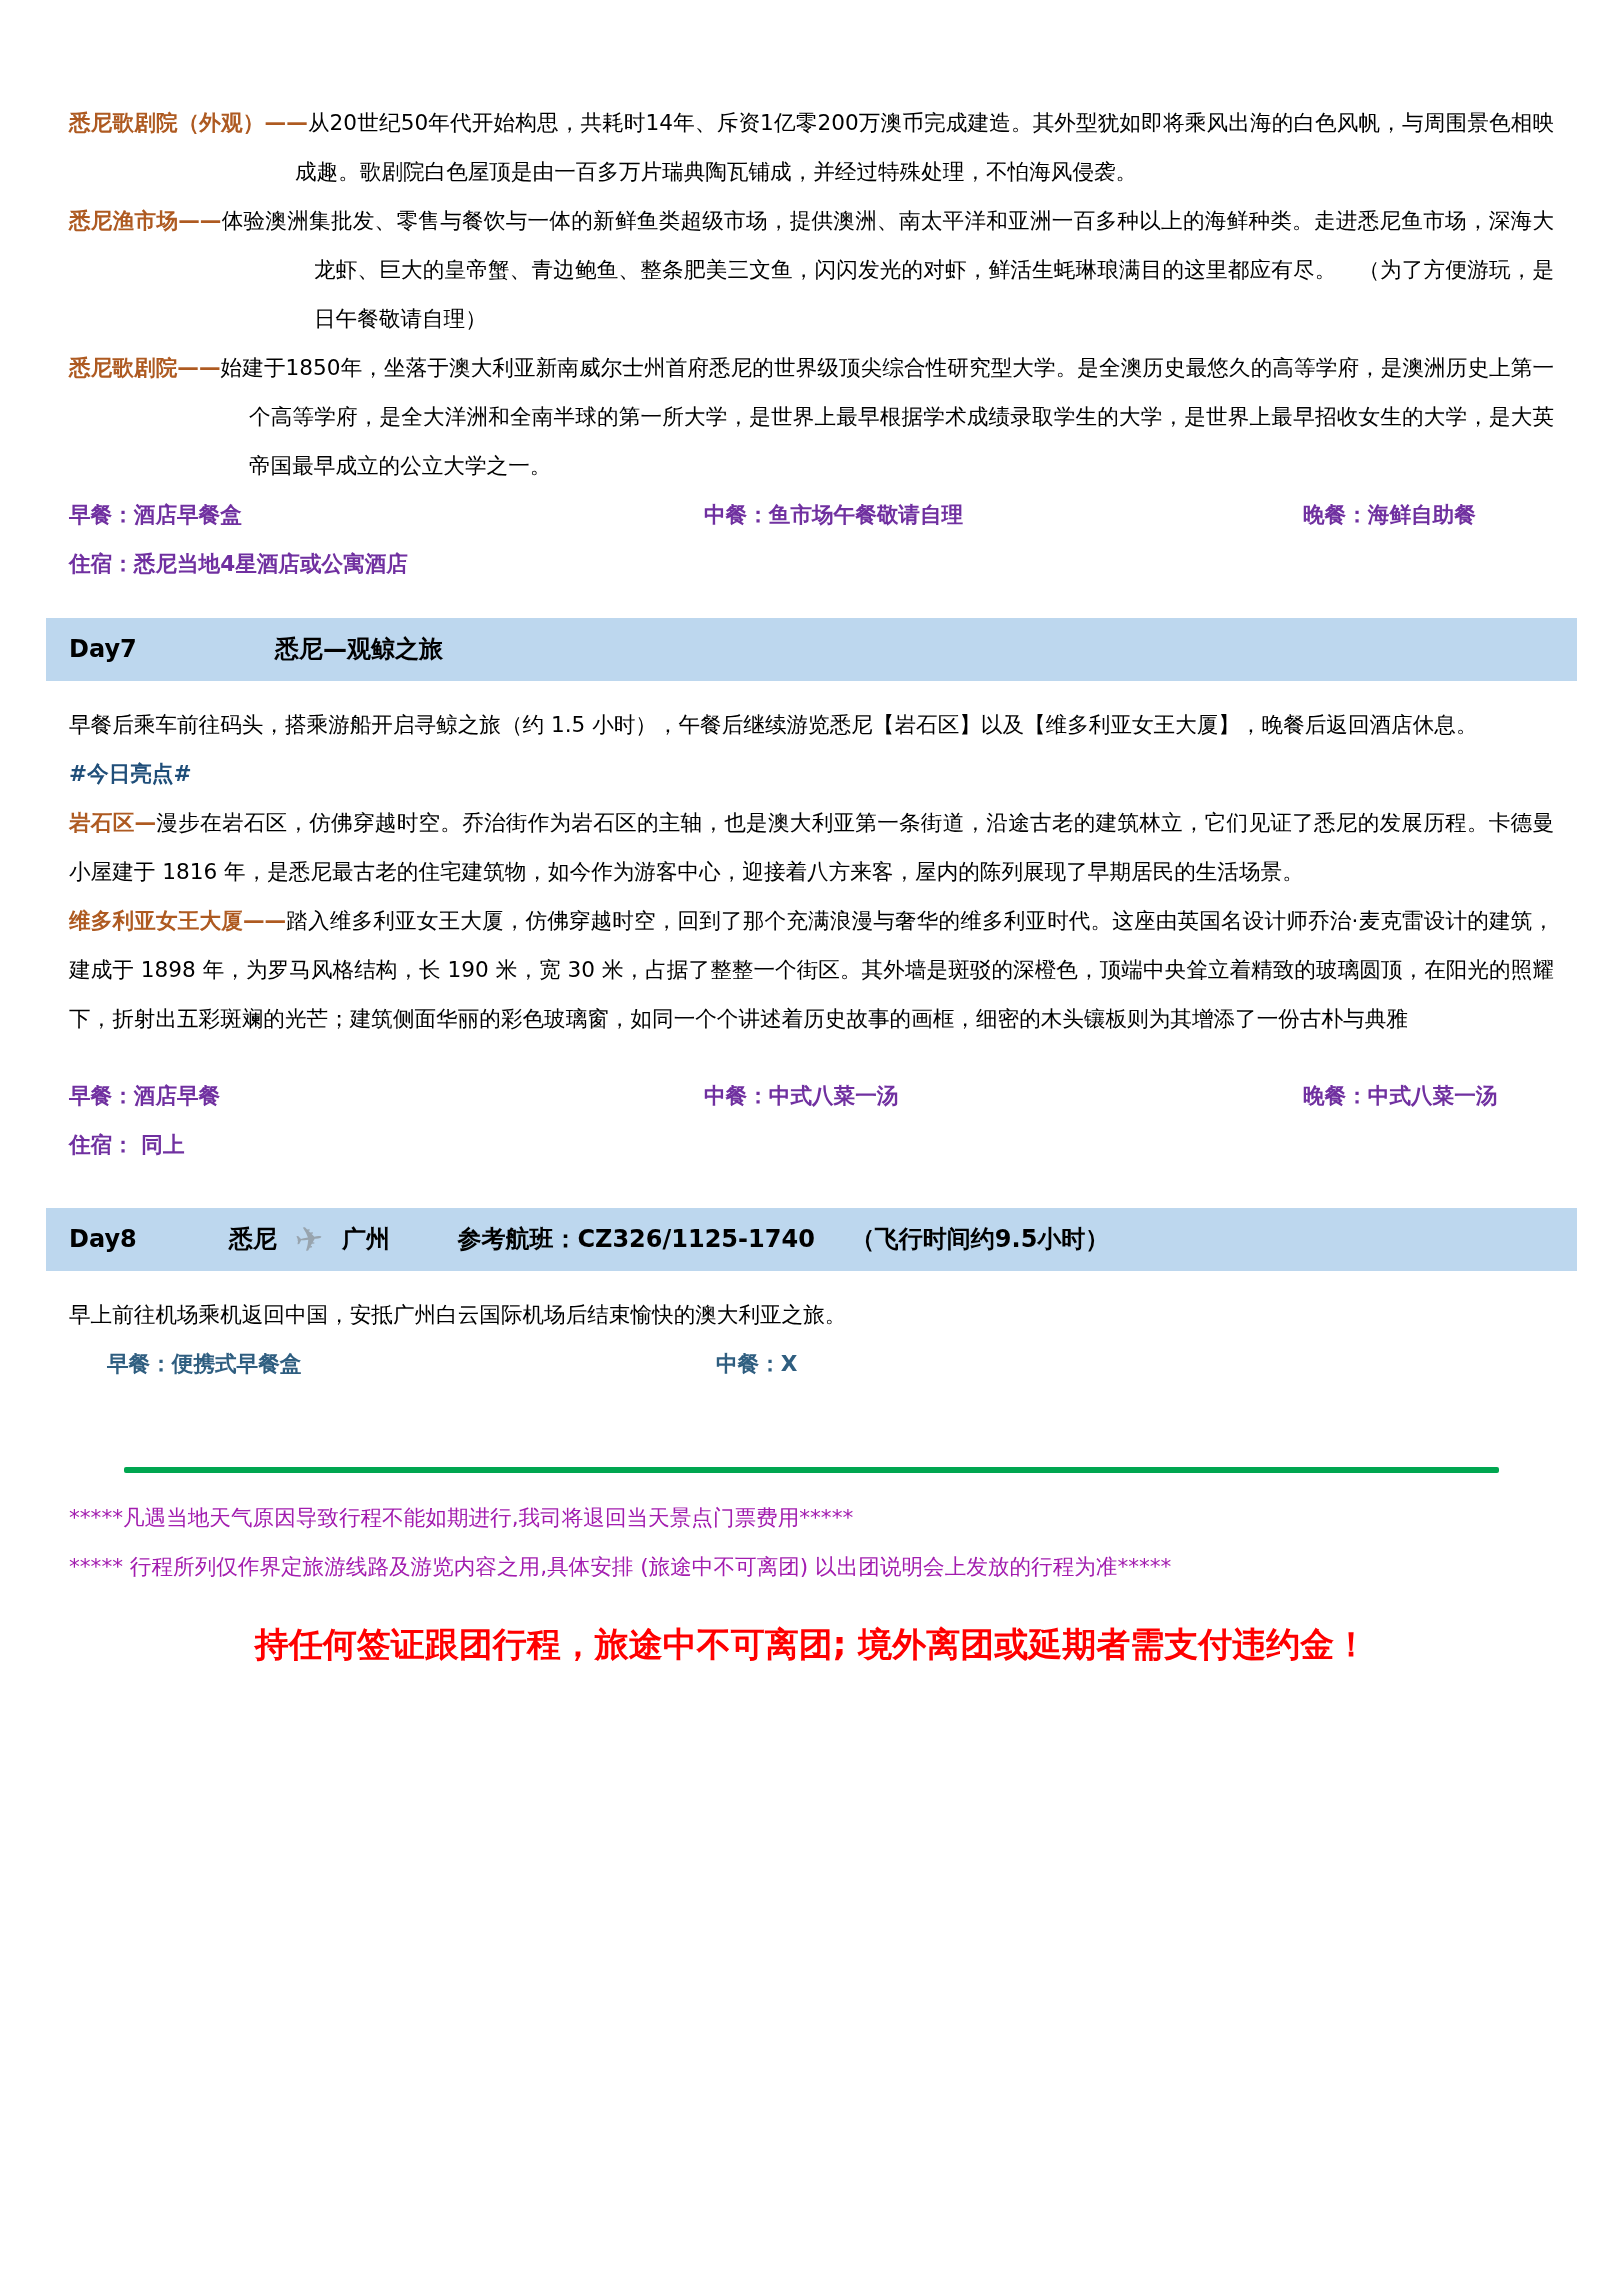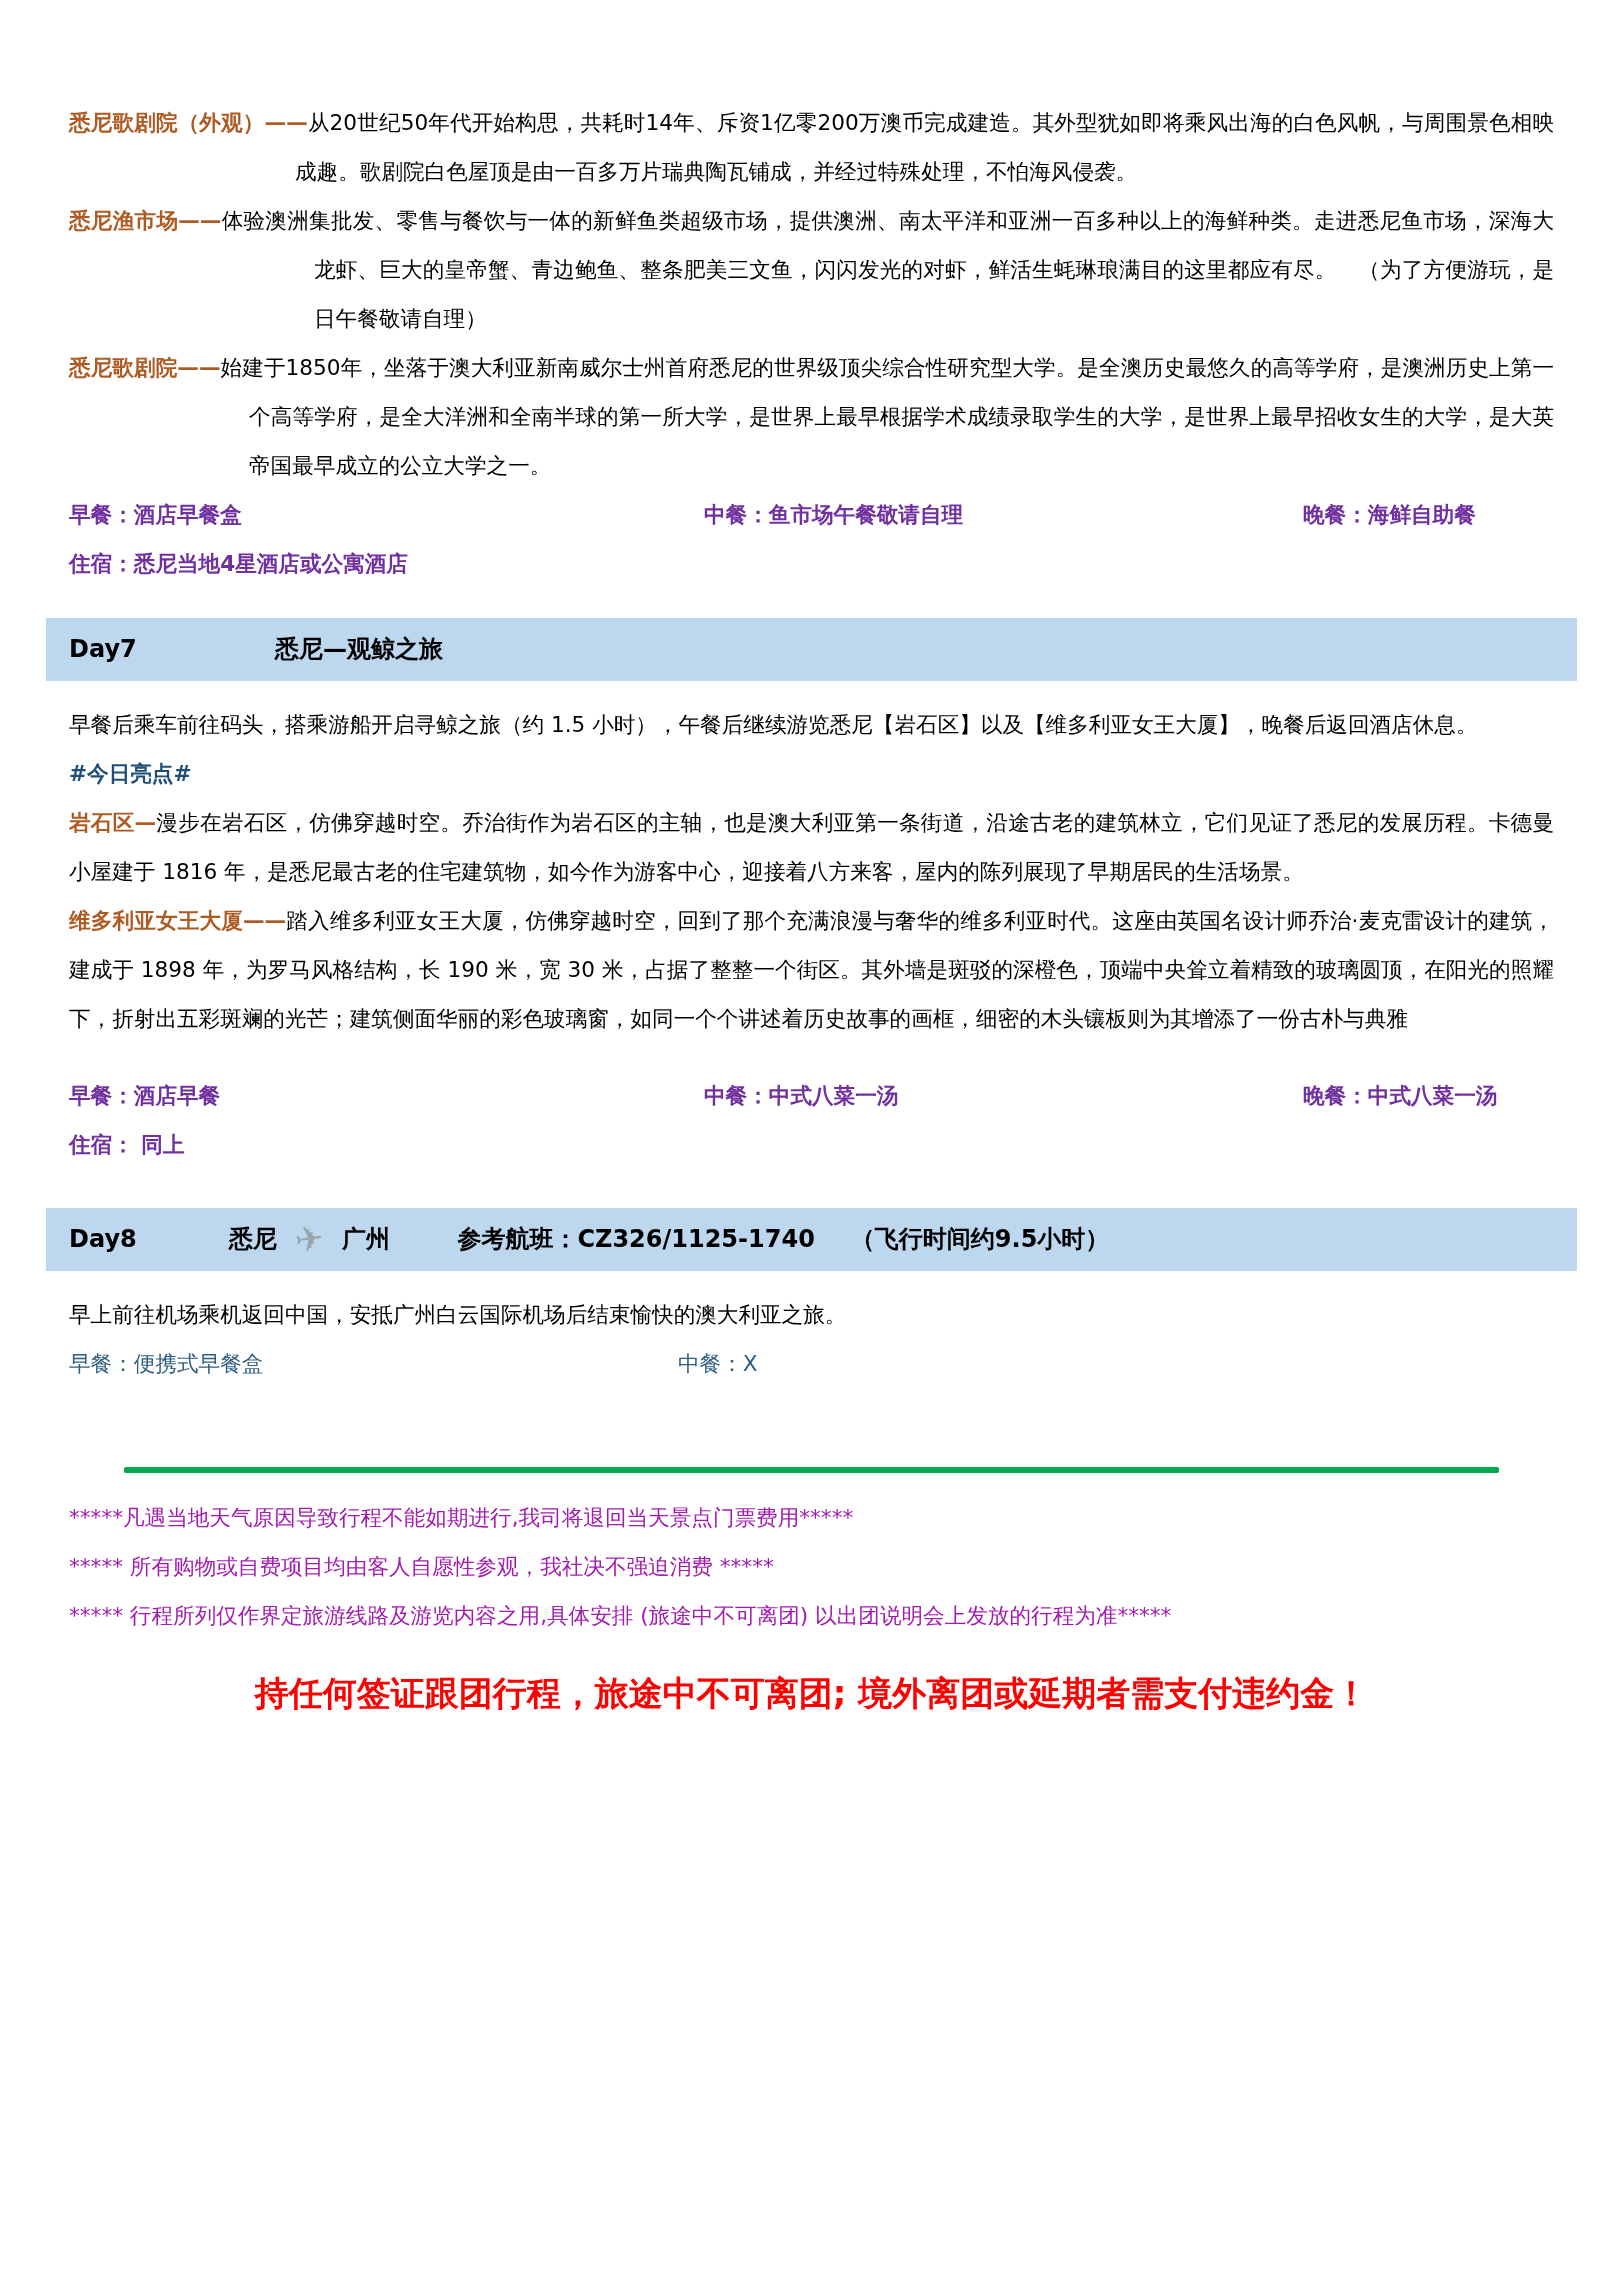--- a/index.html
+++ b/index.html
@@ -60,23 +60,24 @@
   .day-bar .flight { margin-left:49px; }
   .day-bar .flight-note { margin-left:36px; }
 
   .highlight-heading {
     font-weight:bold;
     color:#1F4E79;
   }
 
   .day8-meals {
     display:flex;
-    font-weight:normal;
+    font-weight:bold;
     color:#2F5E80;
     white-space:nowrap;
+    margin-left:38px;
   }
   .day8-meals .c1 { width:609px; }
 
   .divider {
     margin:79px auto 19.6px auto;
     width:1375px;
     height:5.9px;
     background:#00A650;
     border-radius:2px;
   }
@@ -150,19 +151,18 @@
   <p>早上前往机场乘机返回中国，安抵广州白云国际机场后结束愉快的澳大利亚之旅。</p>
 
   <div class="day8-meals">
     <span class="c1">早餐：便携式早餐盒</span>
     <span class="c2">中餐：X</span>
   </div>
 
   <div class="divider"></div>
 
   <p class="note">*****凡遇当地天气原因导致行程不能如期进行,我司将退回当天景点门票费用*****</p>
-  <p class="note">***** 所有购物或自费项目均由客人自愿性参观，我社决不强迫消费 *****</p>
   <p class="note">***** 行程所列仅作界定旅游线路及游览内容之用,具体安排 (旅途中不可离团) 以出团说明会上发放的行程为准*****</p>
 
   <p class="warning">持任何签证跟团行程，旅途中不可离团; 境外离团或延期者需支付违约金！</p>
 
 </div>
 
 
 </body></html>

